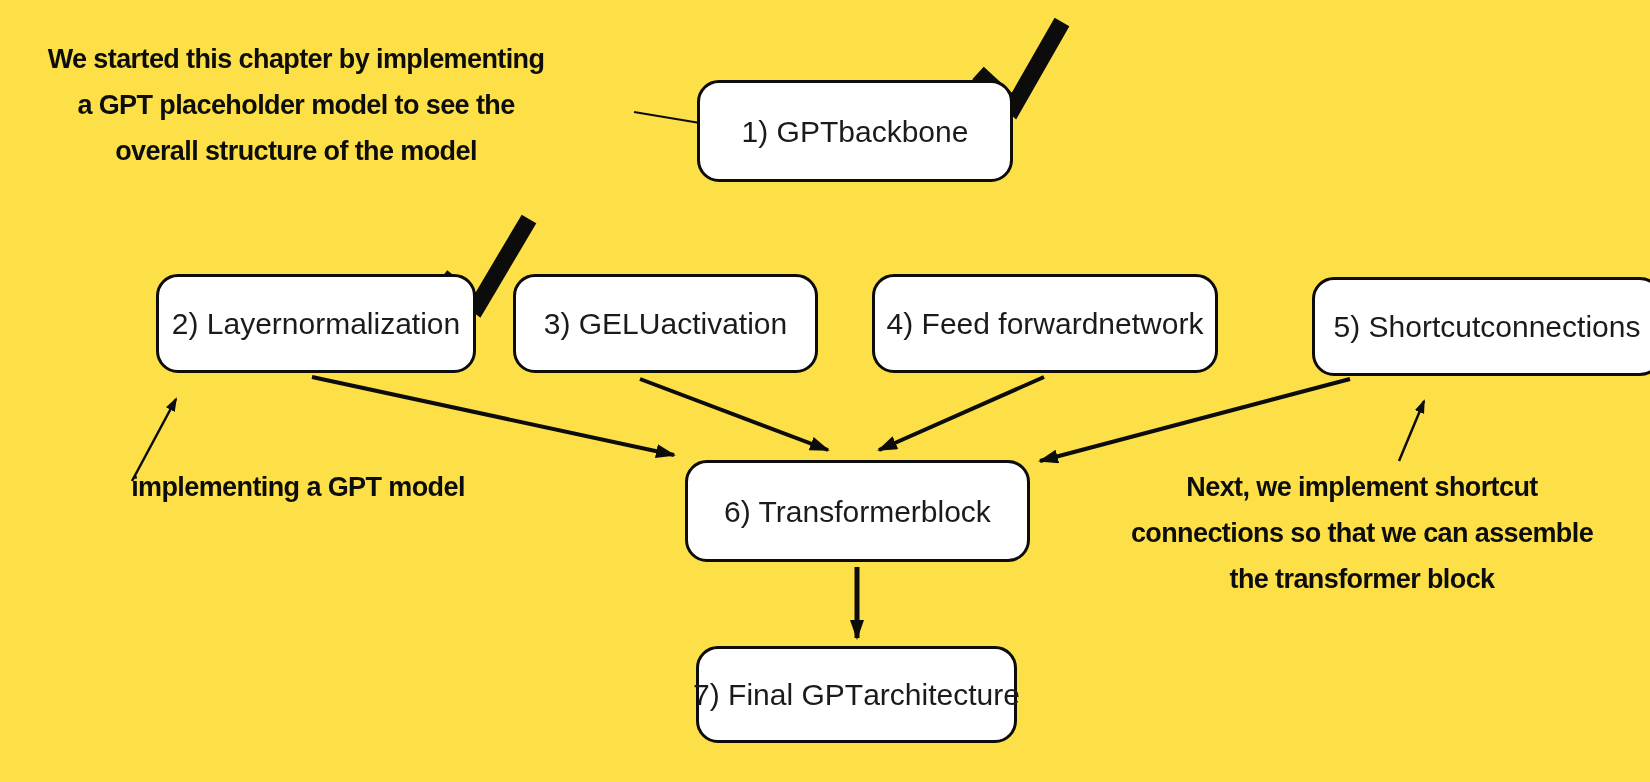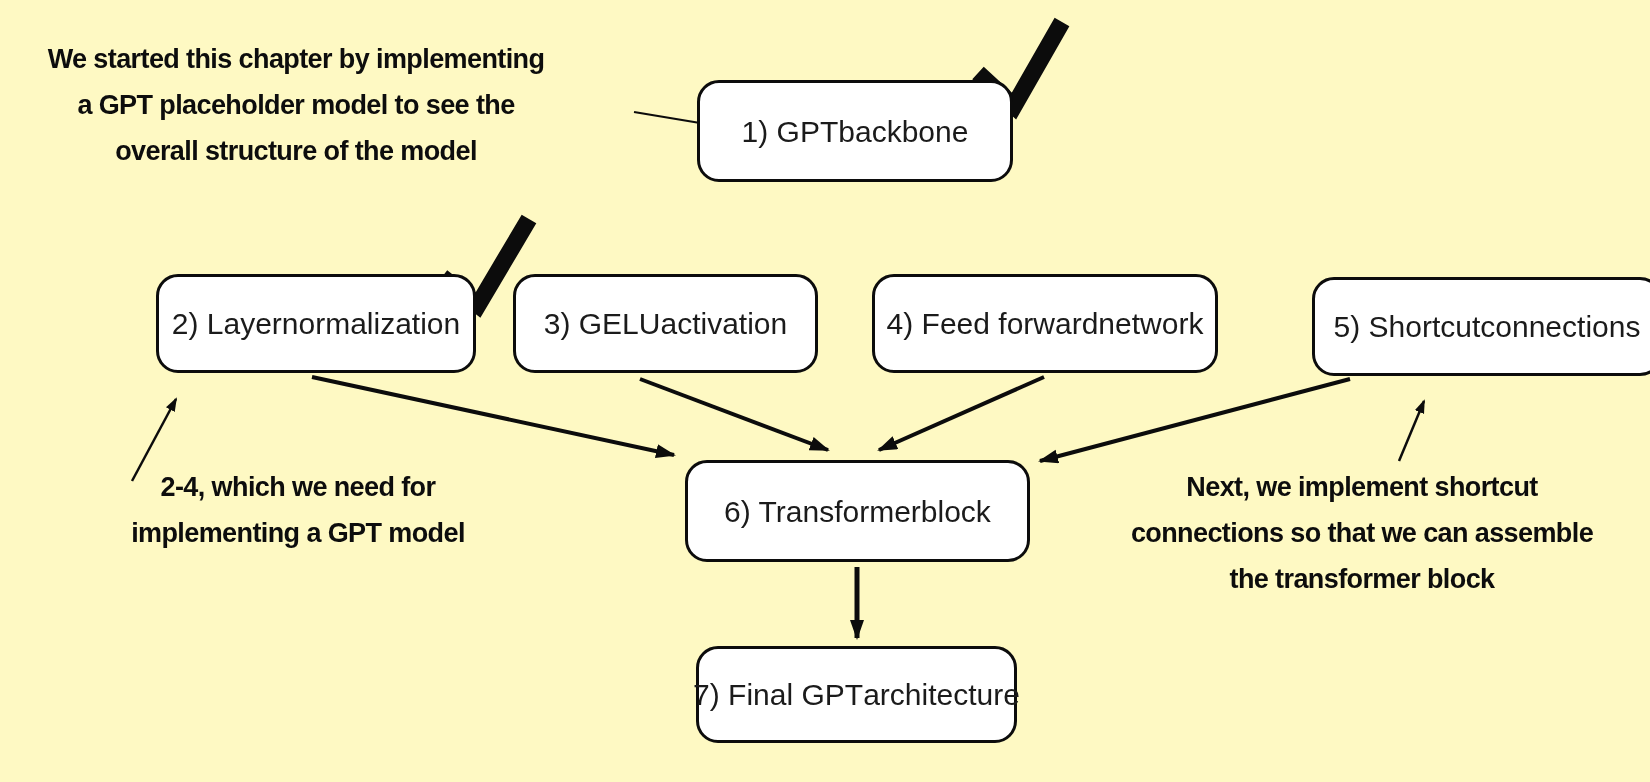--- a/index.html
+++ b/index.html
@@ -1,19 +1,19 @@
 <!DOCTYPE html>
 <html><head>
 <meta charset="utf-8">
 <style>
   html,body{margin:0;padding:0;}
   .canvas{
     position:relative;
     width:1650px;height:782px;
-    background:#fef9c3;
+    background:#fde047;
     overflow:hidden;
     font-family:"Liberation Sans", sans-serif;
   }
   .arrow-layer{
     position:absolute;left:0;top:0;width:1650px;height:782px;
   }
   .node{
     position:absolute;
     box-sizing:border-box;
     background:#ffffff;
@@ -66,21 +66,20 @@
     <polyline points="442,277 478,305 529,219" fill="none" stroke="#0c0c0c" stroke-width="17" stroke-linecap="butt" stroke-linejoin="miter"></polyline>
   </svg>
 
   <div class="ann" style="left:36px;top:36px;width:520px;">
     <span>We started this chapter by implementing</span>
     <span>a GPT placeholder model to see the</span>
     <span>overall structure of the model</span>
   </div>
 
   <div class="ann" style="left:58px;top:464px;width:480px;">
-    <span>2-4, which we need for</span>
     <span>implementing a GPT model</span>
   </div>
 
   <div class="ann" style="left:1112px;top:464px;width:500px;">
     <span>Next, we implement shortcut</span>
     <span>connections so that we can assemble</span>
     <span>the transformer block</span>
   </div>
 
   <div class="node" style="left:697px;top:80px;width:316px;height:102px;">

